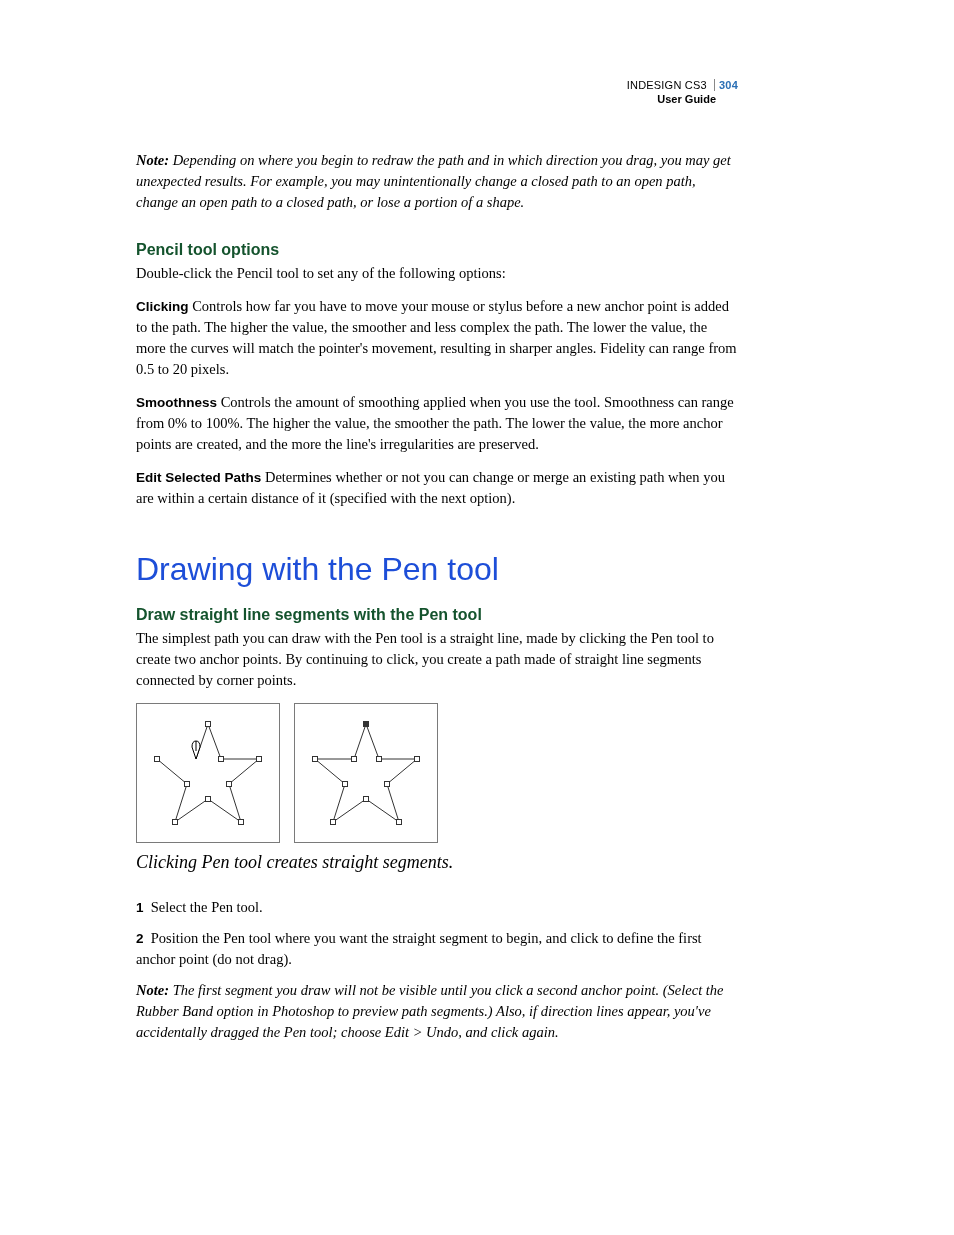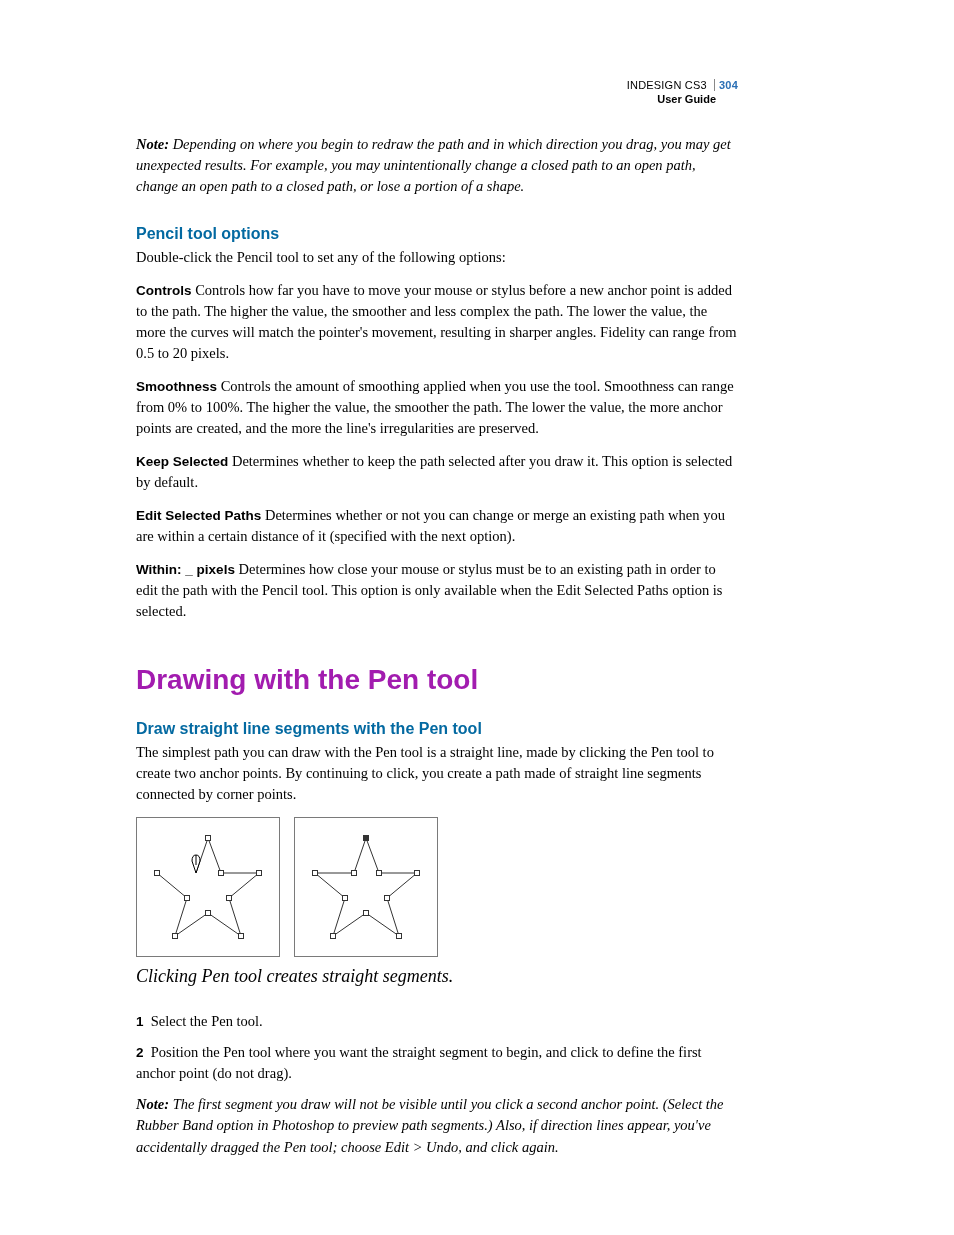--- a/index.html
+++ b/index.html
@@ -7,21 +7,21 @@
     padding: 0;
     background: #fff;
     font-family: "Minion Pro", Georgia, "Times New Roman", serif;
     color: #000;
     width: 954px;
   }
   .page {
     position: relative;
     width: 826px;
     height: 1235px;
-    padding: 64px 88px 60px 136px;
+    padding: 80px 88px 60px 136px;
     box-sizing: border-box;
   }
   .running-head {
     position: absolute;
     top: 78px;
     right: 88px;
     font-family: "Myriad Pro", "Helvetica Neue", Arial, sans-serif;
     font-size: 11px;
     text-align: right;
     line-height: 1.3;
@@ -40,34 +40,34 @@
     font-size: 14.5px;
     line-height: 1.45;
     margin: 0 0 12px 0;
   }
   .note-label { font-style: italic; font-weight: 700; text-align: right; }
   .note-body { font-style: italic; }
   h3.subhead {
     font-family: "Myriad Pro", "Helvetica Neue", Arial, sans-serif;
     font-weight: 700;
     font-size: 16px;
-    color: #0369a1;
+    color: #14532d;
     margin: 28px 0 4px 0;
   }
   .term {
     font-family: "Myriad Pro", "Helvetica Neue", Arial, sans-serif;
     font-weight: 700;
     font-size: 13.5px;
   }
   .def-block { margin: 0 0 12px 0; }
   h2.section {
     font-family: "Myriad Pro", "Helvetica Neue", Arial, sans-serif;
-    font-weight: 700;
-    font-size: 28px;
-    color: #a21caf;
+    font-weight: 400;
+    font-size: 32px;
+    color: #1d4ed8;
     margin: 42px 0 10px 0;
   }
   .fig {
     display: flex;
     gap: 14px;
     margin: 10px 0 6px 0;
   }
   .fig .panel {
     width: 144px;
     height: 140px;
@@ -125,48 +125,40 @@
 
     <p>
       <span class="note-label">Note:</span>
       <span class="note-body">Depending on where you begin to redraw the path and in which direction you drag, you may get unexpected results. For example, you may unintentionally change a closed path to an open path, change an open path to a closed path, or lose a portion of a shape.</span>
     </p>
 
     <h3 class="subhead">Pencil tool options</h3>
     <p>Double-click the Pencil tool  to set any of the following options:</p>
 
     <p class="def-block">
-      <span class="term">Controls</span>
+      <span class="term">Clicking</span>
       <span>Controls how far you have to move your mouse or stylus before a new anchor point is added to the path. The higher the value, the smoother and less complex the path. The lower the value, the more the curves will match the pointer's movement, resulting in sharper angles. Fidelity can range from 0.5 to 20 pixels.</span>
     </p>
 
     <p class="def-block">
       <span class="term">Smoothness</span>
       <span>Controls the amount of smoothing applied when you use the tool. Smoothness can range from 0% to 100%. The higher the value, the smoother the path. The lower the value, the more anchor points are created, and the more the line's irregularities are preserved.</span>
     </p>
 
 
-    <p class="def-block">
-      <span class="term">Keep Selected</span>
-      <span>Determines whether to keep the path selected after you draw it. This option is selected by default.</span>
-    </p>
 
     <p class="def-block">
       <span class="term">Edit Selected Paths</span>
       <span>Determines whether or not you can change or merge an existing path when you are within a certain distance of it (specified with the next option).</span>
     </p>
 
-    <p class="def-block">
-      <span class="term">Within: _ pixels</span>
-      <span>Determines how close your mouse or stylus must be to an existing path in order to edit the path with the Pencil tool. This option is only available when the Edit Selected Paths option is selected.</span>
-    </p>
 
     <h2 class="section">Drawing with the Pen tool</h2>
 
-    <h3 class="subhead" style="margin-top:24px">Draw straight line segments with the Pen tool</h3>
+    <h3 class="subhead" style="margin-top:18px">Draw straight line segments with the Pen tool</h3>
     <p>The simplest path you can draw with the Pen tool is a straight line, made by clicking the Pen tool to create two anchor points. By continuing to click, you create a path made of straight line segments connected by corner points.</p>
 
     <div class="fig">
       <div class="panel">
         <svg class="star" width="142" height="138">
           <polyline points="59,55 71,20 84,55 122,55 92,80 104,118 71,95 38,118 50,80 20,55" fill="none" stroke="#333" stroke-width="1"></polyline>
         </svg>
         <div class="ap" style="left:71px;top:20px"></div>
         <div class="ap" style="left:84px;top:55px"></div>
         <div class="ap" style="left:122px;top:55px"></div>

